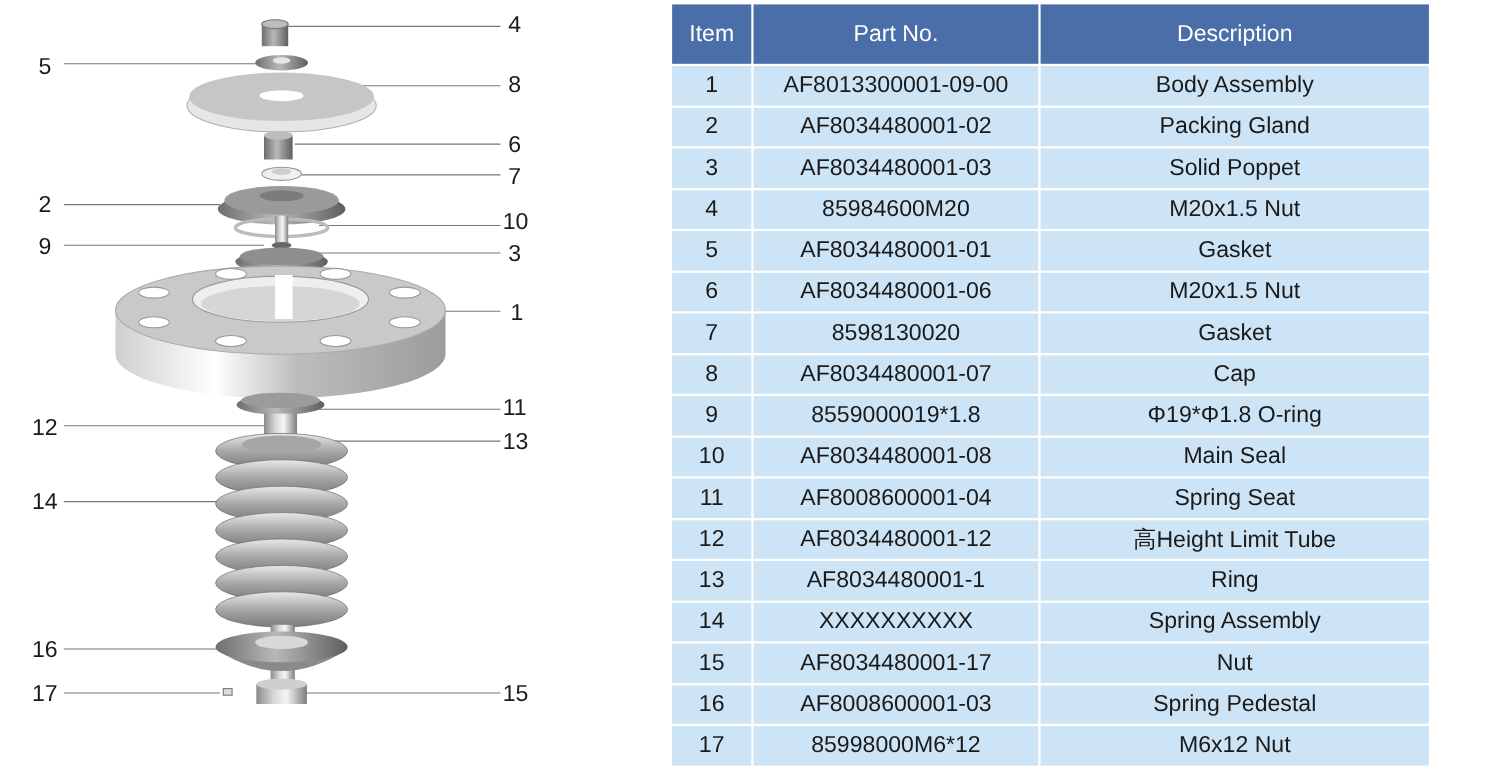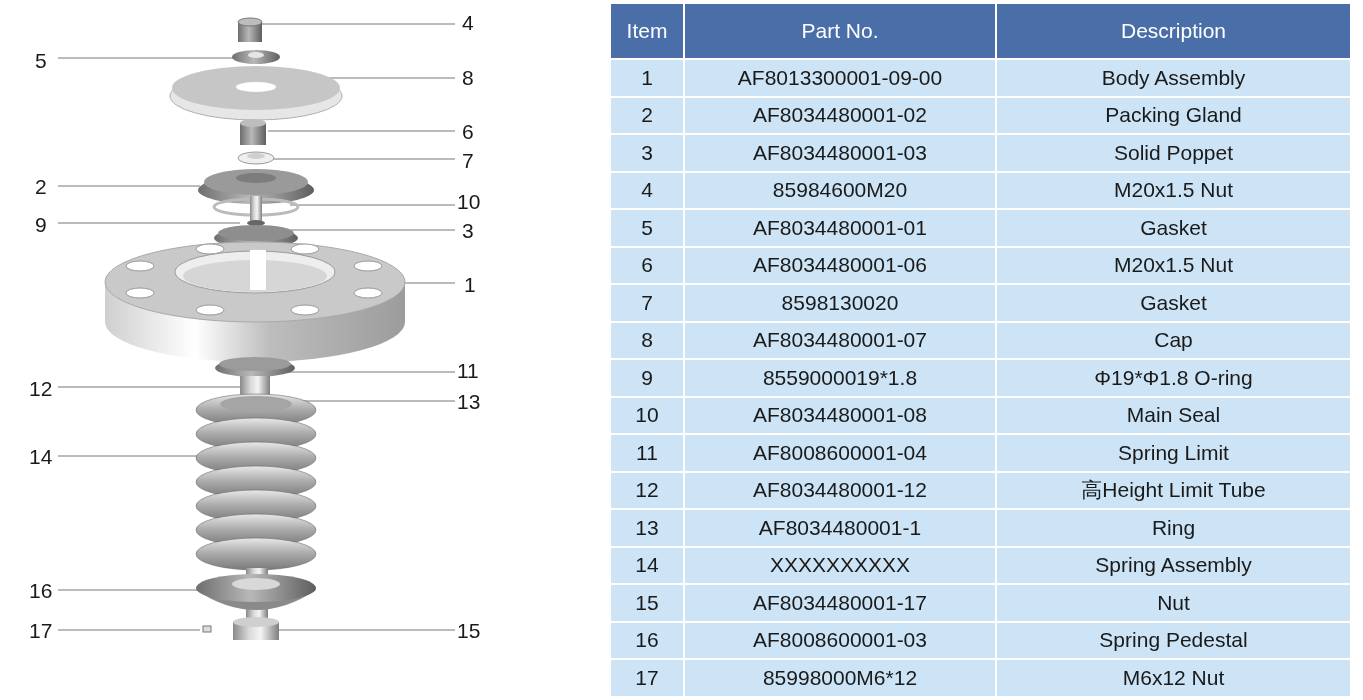--- a/index.html
+++ b/index.html
@@ -8,21 +8,21 @@
   .diagram { position: absolute; left: 0; top: 0; width: 600px; height: 700px; }
   .diagram svg { position: absolute; left: 0; top: 0; }
   .callout { position: absolute; font-size: 21px; color: #1a1a1a; line-height: 1; }
   .parts-table { position: absolute; left: 609px; top: 2px; border-collapse: separate;
                  border-spacing: 2px; }
   .parts-table th { background: #4a6ea8; color: #ffffff; font-weight: normal;
                     font-size: 21px; height: 54px; padding: 0; text-align: center; }
   .parts-table td { background: #cce4f6; color: #1a1a1a; font-size: 21px;
                     height: 35.5px; padding: 0; text-align: center; }
   .col-item { width: 72px; }
-  .col-part { width: 310px; }
+  .col-part { width: 259px; }
   .col-desc { width: 353px; }
 </style>
 </head>
 <body>
 
 <div class="diagram">
   <svg width="600" height="700" viewBox="0 0 600 700">
     <defs>
       <linearGradient id="metal" x1="0" x2="1" y1="0" y2="0">
         <stop offset="0" stop-color="#8a8a8a"></stop>
@@ -240,21 +240,21 @@
         <td>Φ19*Φ1.8  O-ring</td>
       </tr>
     <tr>
         <td>10</td>
         <td>AF8034480001-08</td>
         <td>Main Seal</td>
       </tr>
     <tr>
         <td>11</td>
         <td>AF8008600001-04</td>
-        <td>Spring Limit</td>
+        <td>Spring Seat</td>
       </tr>
     <tr>
         <td>12</td>
         <td>AF8034480001-12</td>
         <td>高Height Limit Tube</td>
       </tr>
     <tr>
         <td>13</td>
         <td>AF8034480001-1</td>
         <td>Ring</td>

